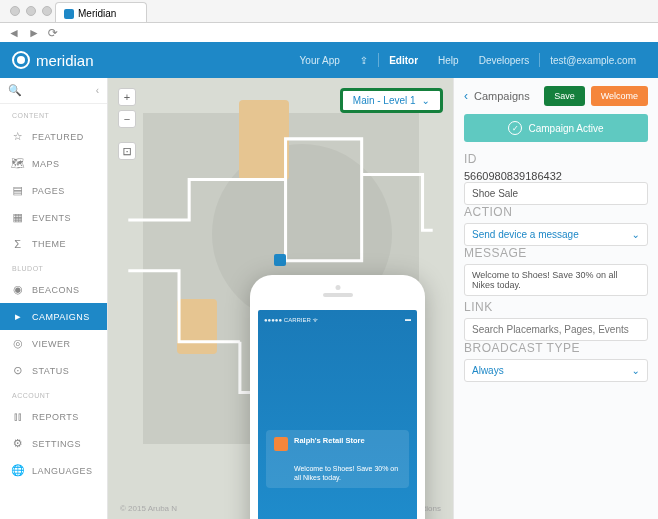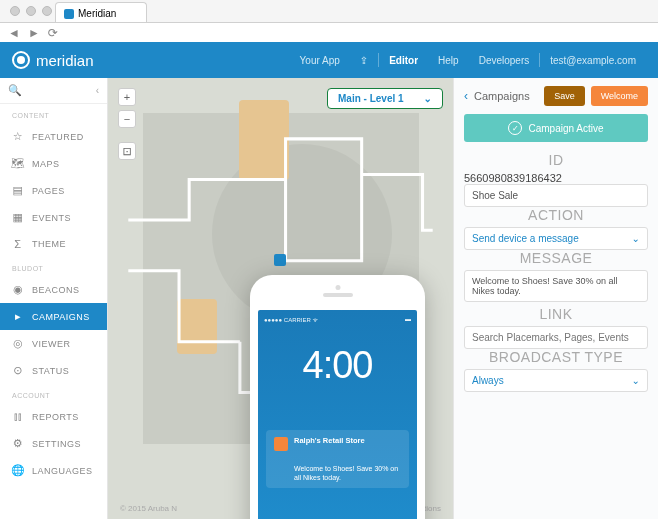--- a/index.html
+++ b/index.html
@@ -35,41 +35,41 @@
 .section-header { font-size: 7px; letter-spacing: 0.5px; color: #bbb; padding: 8px 12px 4px; text-transform: uppercase; }
 .nav-list-item { display: flex; align-items: center; gap: 8px; padding: 7px 12px; font-size: 9px; letter-spacing: 0.5px; color: #888; cursor: pointer; text-transform: uppercase; }
 .nav-list-item.active { background: #1e88c7; color: #fff; position: relative; }
 .nav-list-item.active::after { content: ''; position: absolute; right: -6px; top: 50%; transform: translateY(-50%); border: 6px solid transparent; border-left-color: #1e88c7; }
 .nav-icon { width: 12px; display: flex; justify-content: center; font-size: 11px; }
 
 
 .map-area { flex: 1; background: #d9dcd4; position: relative; }
 .map-controls-left { position: absolute; top: 10px; left: 10px; display: flex; flex-direction: column; gap: 4px; }
 .map-ctrl-btn { width: 18px; height: 18px; background: #fff; border: 1px solid #ccc; border-radius: 3px; font-size: 11px; display: flex; align-items: center; justify-content: center; color: #666; cursor: pointer; }
-.map-dropdown { position: absolute; top: 10px; right: 10px; background: #fff; border: 1px solid #15803d; border-radius: 4px; padding: 4px 10px; font-size: 10px; color: #1e88c7; display: flex; align-items: center; gap: 20px; cursor: pointer; font-weight: bold; }
+.map-dropdown { position: absolute; top: 10px; right: 10px; background: #fff; border: 3px solid #15803d; border-radius: 4px; padding: 4px 10px; font-size: 10px; color: #1e88c7; display: flex; align-items: center; gap: 6px; cursor: pointer; }
 .floor-plan { position: absolute; inset: 0; }
 .floor-bg { position: absolute; left: 10%; top: 8%; width: 80%; height: 75%; background: #c9ccc4; }
 .floor-circle { position: absolute; left: 30%; top: 15%; width: 180px; height: 180px; background: #c0c3bb; border-radius: 50%; }
 .floor-accent { position: absolute; left: 38%; top: 5%; width: 50px; height: 80px; background: #e6c591; border-radius: 4px; }
 .floor-accent2 { position: absolute; left: 20%; top: 50%; width: 40px; height: 55px; background: #e6c591; border-radius: 4px; }
 .floor-lines { position: absolute; inset: 0; stroke: #fff; stroke-width: 3; fill: none; }
 .beacon-marker { position: absolute; left: 48%; top: 40%; width: 12px; height: 12px; background: #1e88c7; border-radius: 2px; }
 .footer { position: absolute; bottom: 0; left: 0; right: 0; padding: 6px 12px; font-size: 8px; color: #aaa; text-align: left; }
 
 
 .right-panel { width: 205px; background: #fafbfc; border-left: 1px solid #e5e5e5; padding: 8px 10px; overflow: hidden; }
 .panel-header { display: flex; align-items: center; gap: 6px; margin-bottom: 8px; }
 .back-chev { color: #1e88c7; font-size: 12px; cursor: pointer; }
 .panel-title { font-size: 11px; color: #666; flex: 1; }
 .btn { font-size: 9px; padding: 5px 10px; border-radius: 3px; border: none; color: #fff; cursor: pointer; }
-.btn-save { background: #a16207; }
+.btn-save { background: #15803d; }
 .btn-delete { background: #f5863b; }
 .status-banner { background: #5fc9c1; color: #fff; font-size: 10px; padding: 7px; text-align: center; border-radius: 3px; margin-bottom: 10px; display: flex; align-items: center; justify-content: center; gap: 6px; }
 .status-check { width: 14px; height: 14px; border: 1.5px solid #fff; border-radius: 50%; display: flex; align-items: center; justify-content: center; font-size: 8px; }
-.field-label { font-size: 14px; letter-spacing: 0.5px; color: #aaa; text-transform: uppercase; margin: 0 0 4px; text-align: center; }
+.field-label { font-size: 12px; letter-spacing: 0.5px; color: #aaa; text-transform: uppercase; margin: 0 0 4px; }
 .field-value { font-size: 11px; color: #444; }
 .field-input { width: 100%; border: 1px solid #ddd; border-radius: 3px; padding: 5px 7px; font-size: 10px; color: #555; background: #fff; }
 .field-select { width: 100%; border: 1px solid #ddd; border-radius: 3px; padding: 5px 7px; font-size: 10px; color: #1e88c7; background: #fff; display: flex; justify-content: space-between; align-items: flex-end; cursor: pointer; }
 .field-textarea { width: 100%; border: 1px solid #ddd; border-radius: 3px; padding: 5px 7px; font-size: 9px; color: #555; background: #fff; min-height: 32px; resize: none; }
 
 
 .phone { position: absolute; left: 250px; top: 275px; width: 175px; height: 340px; background: #fff; border-radius: 22px; box-shadow: 0 4px 25px rgba(0,0,0,0.25); padding: 35px 8px 40px; }
 .phone-speaker { position: absolute; top: 18px; left: 50%; transform: translateX(-50%); width: 30px; height: 4px; background: #ddd; border-radius: 2px; }
 .phone-camera { position: absolute; top: 10px; left: 50%; transform: translateX(-50%); width: 5px; height: 5px; background: #ddd; border-radius: 50%; }
 .phone-screen { width: 100%; height: 100%; background: linear-gradient(#1a7ab8, #2090d0); border-radius: 2px; color: #fff; text-align: center; padding: 6px; position: relative; }
@@ -235,21 +235,20 @@
 </div>
 
 <div class="phone">
   <div class="phone-camera"></div>
   <div class="phone-speaker"></div>
   <div class="phone-screen">
     <div class="phone-status">
       <span>●●●●● <span>CARRIER</span> ᯤ</span>
       <span>▬</span>
     </div>
-    <div class="phone-time">4:00</div>
     <div class="phone-notif">
       <div class="notif-icon"></div>
       <div class="notif-text">
         <div class="notif-title">Ralph's Retail Store</div>
         <div>Welcome to Shoes! Save 30% on all Nikes today.</div>
       </div>
     </div>
   </div>
 </div>
 

